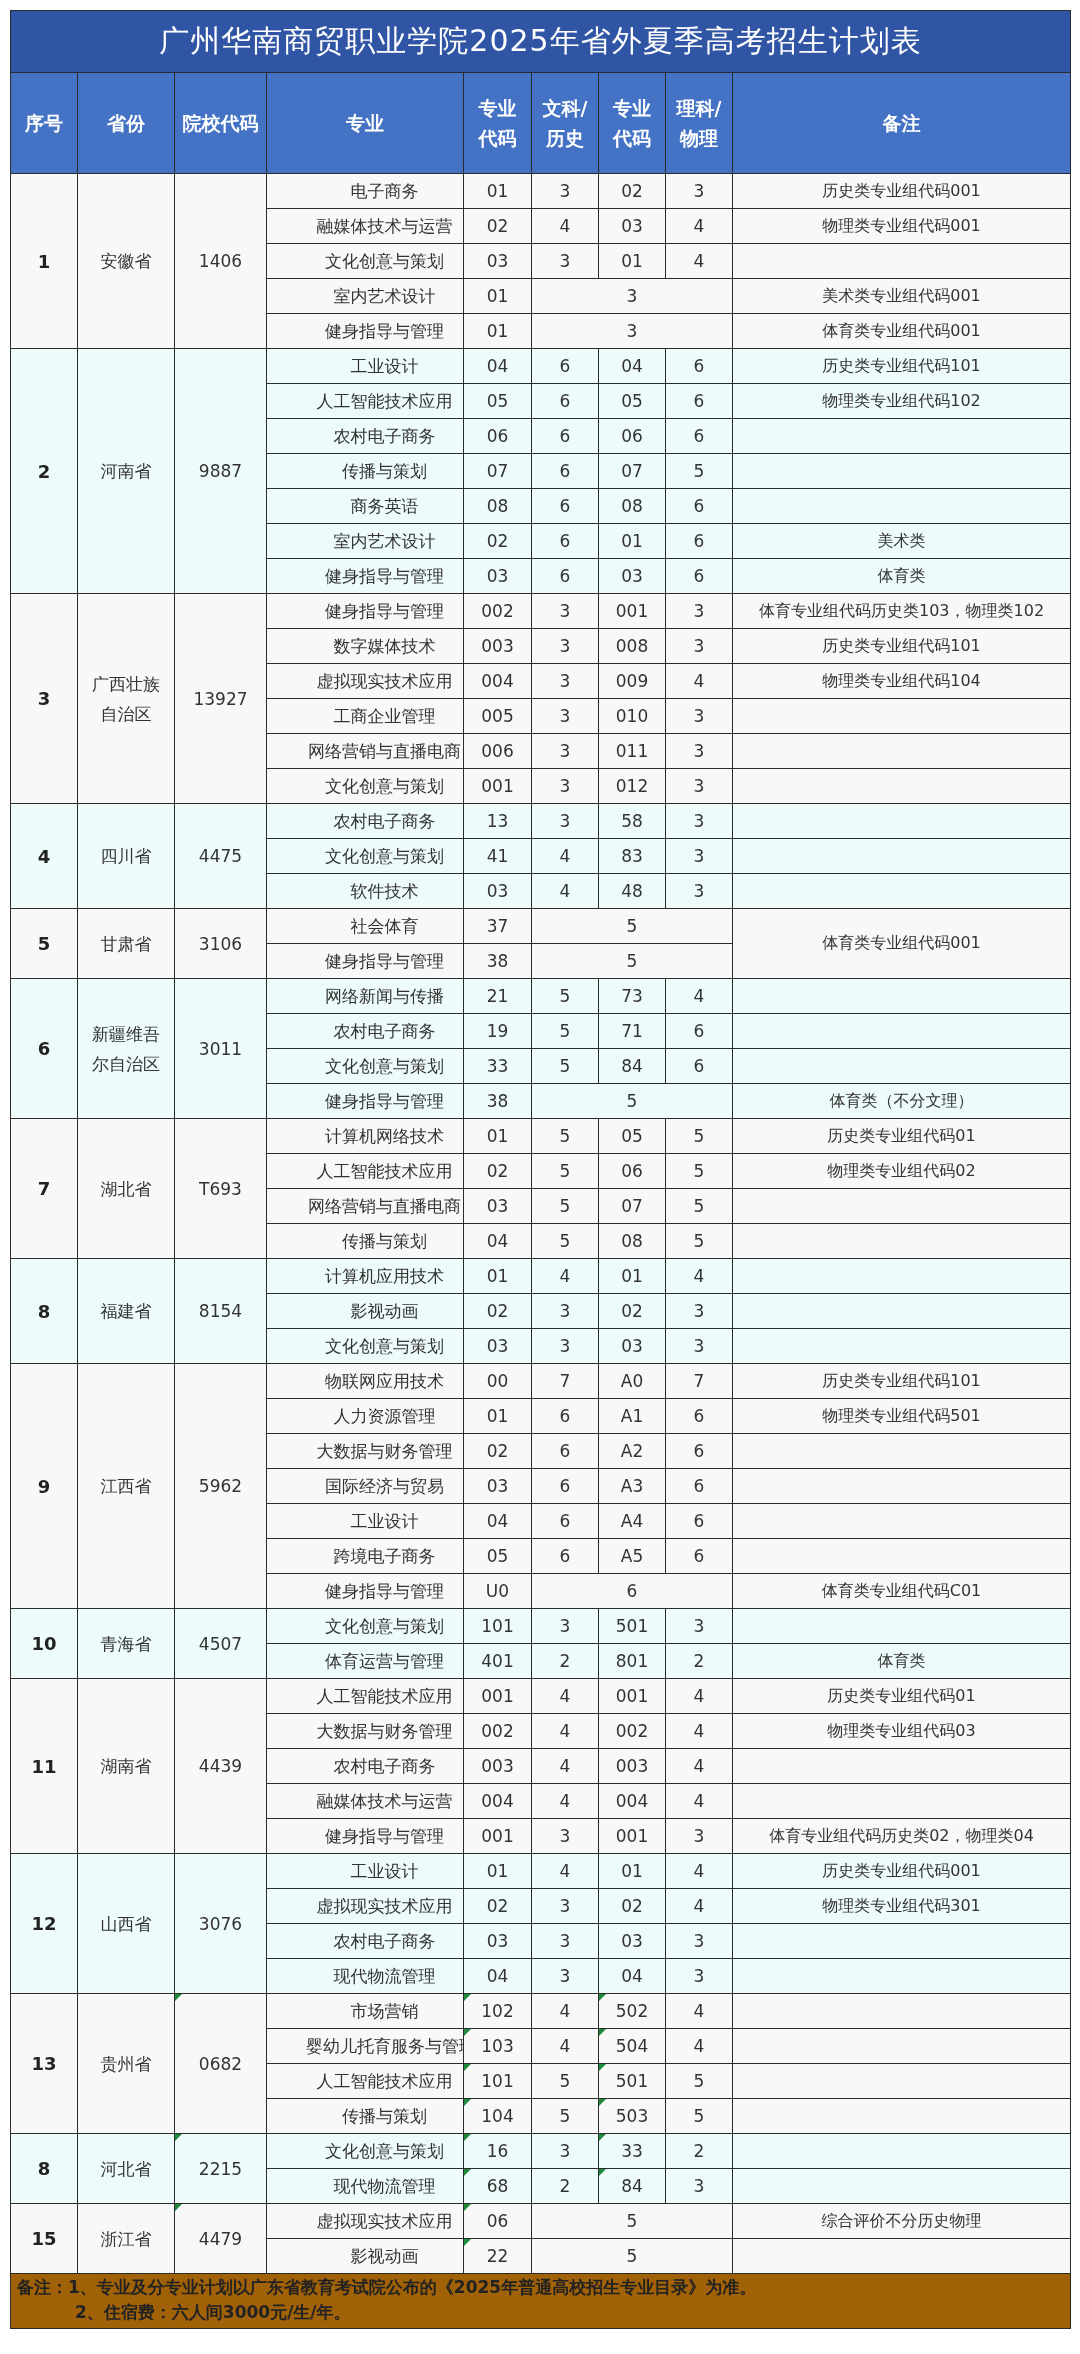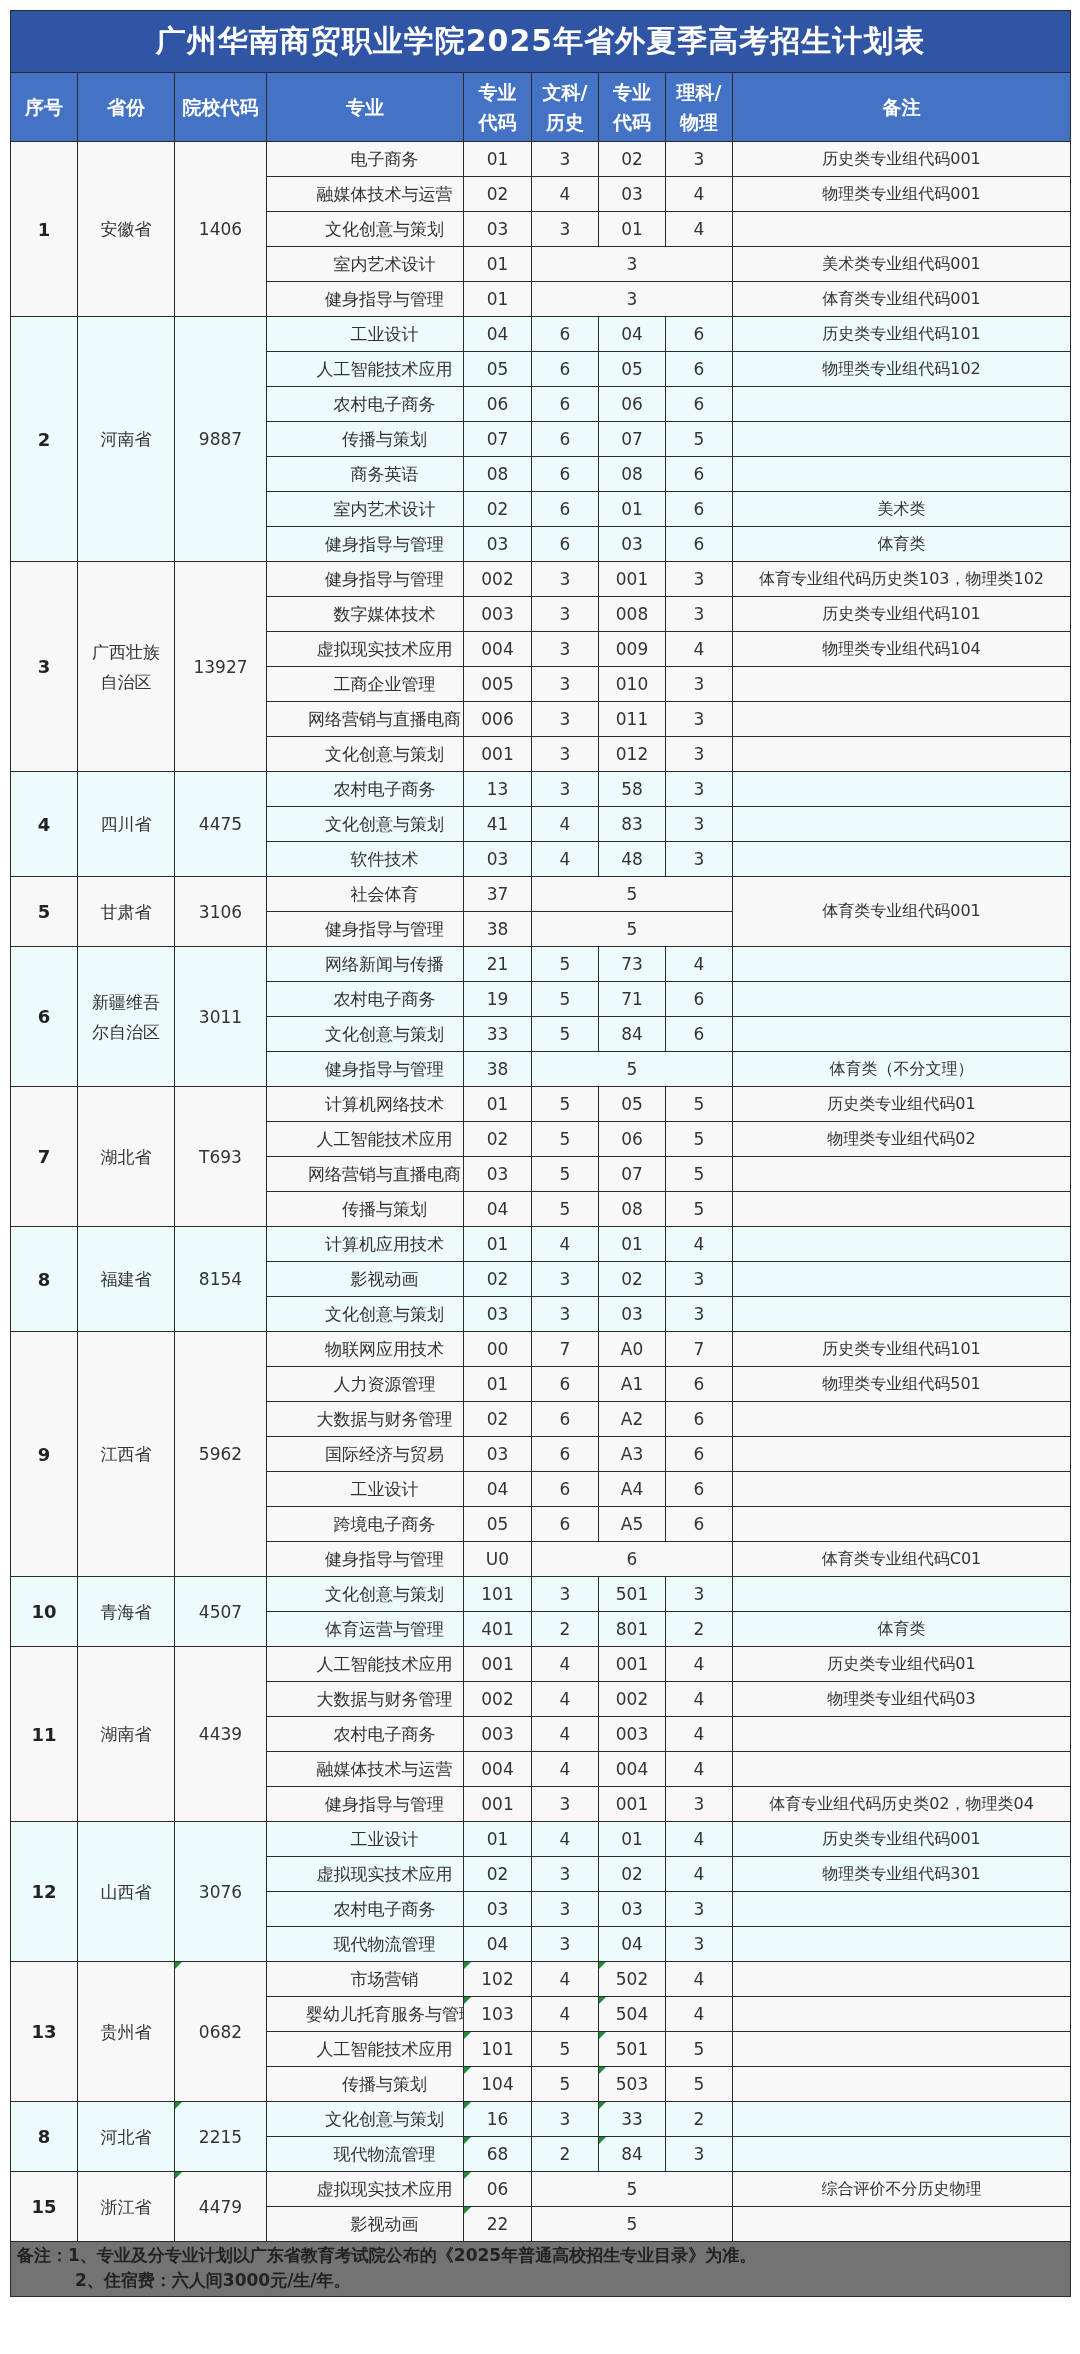--- a/index.html
+++ b/index.html
@@ -2,34 +2,34 @@
 <html><head>
 <meta charset="utf-8">
 <style>
   html, body { margin: 0; padding: 0; background: #ffffff; }
   body { width: 1080px; height: 2354px; position: relative; overflow: hidden;
          font-family: "DejaVu Sans", "Liberation Sans", sans-serif; }
   .sheet { position: absolute; left: 10px; top: 10px; width: 1060px; }
   table { border-collapse: collapse; width: 1060px; table-layout: fixed; }
   td, th { border: 1.5px solid #2b2b2b; text-align: center; vertical-align: middle;
            padding: 0; font-size: 17px; color: #333333; overflow: hidden; white-space: nowrap; }
-  .title-cell { background: #2f55a4; color: #ffffff; height: 61px; font-size: 30px; font-weight: bold;
+  .title-cell { background: #2f55a4; color: #ffffff; height: 61px; font-size: 30px; font-weight: normal;
                 letter-spacing: 1px; border-color: #2b2b2b; }
   .hdr th { background: #4472c4; color: #ffffff; height: 68px; font-size: 19px; font-weight: bold; line-height: 30px; white-space: normal; }
   tr.data td { height: 34px; }
   tr.g-odd td { background: #f8f8f8; }
   tr.g-even td { background: #eefbfb; }
   td.seq { font-weight: bold; font-size: 18px; color: #222; }
   td.prov { white-space: normal; line-height: 30px; padding: 0 10px; }
   td.major { font-size: 17px; padding-left: 39px; }
   td.note { font-size: 16px; margin-left: 19px; }
   td.tri { position: relative; }
   td.tri::before { content: ""; position: absolute; left: 0; top: 0; width: 0; height: 0;
                    border-top: 7px solid #1f8a3a; border-right: 7px solid transparent; }
-  .footer td { background: #737373; text-align: left; font-size: 17px; font-weight: bold; color: #222;
+  .footer td { background: #a16207; text-align: left; font-size: 17px; font-weight: bold; color: #222;
                line-height: 25px; padding: 1px 6px 3px 6px; height: 50px; }
   .footer .l2 { padding-left: 58px; }
 </style>
 </head>
 <body>
 
 <div class="sheet">
   <table>
     <colgroup>
       <col style="width:67px">
@@ -47,21 +47,21 @@
         <th colspan="9" class="title-cell">广州华南商贸职业学院2025年省外夏季高考招生计划表</th>
       </tr>
       <tr class="hdr">
         <th>序号</th>
         <th>省份</th>
         <th>院校代码</th>
         <th>专业</th>
         <th style="padding:0 12px">专业<br>代码</th>
         <th style="padding:0 6px">文科/<br>历史</th>
         <th style="padding:0 12px">专业<br>代码</th>
-        <th style="padding:0 6px">理科/<br>物理</th>
+        <th style="padding:16px 6px">理科/<br>物理</th>
         <th>备注</th>
       </tr>
     </thead>
     <tbody id="tbody">
         <tr class="data g-odd">
           <td class="seq" rowspan="5">1</td>
           <td class="prov" rowspan="5">安徽省</td>
           <td class="code" rowspan="5">1406</td>
           <td class="major">电子商务</td>
           <td class="">01</td>

